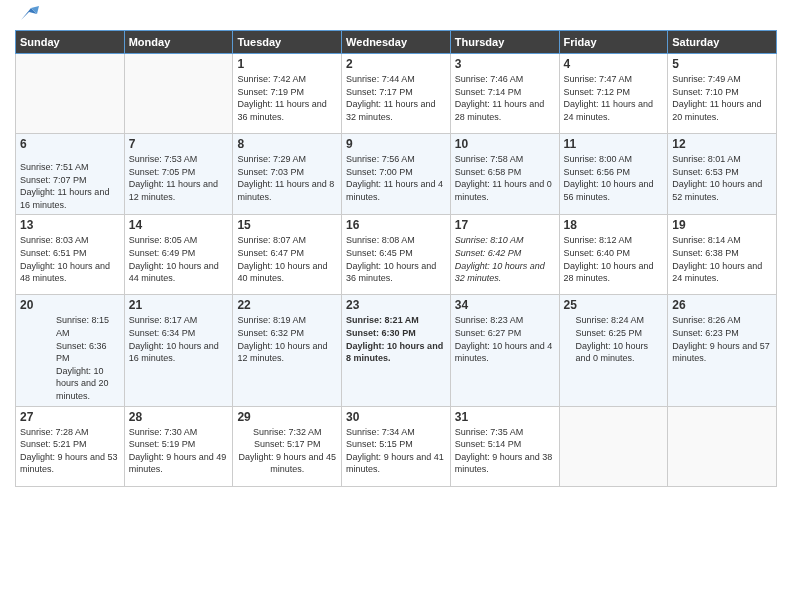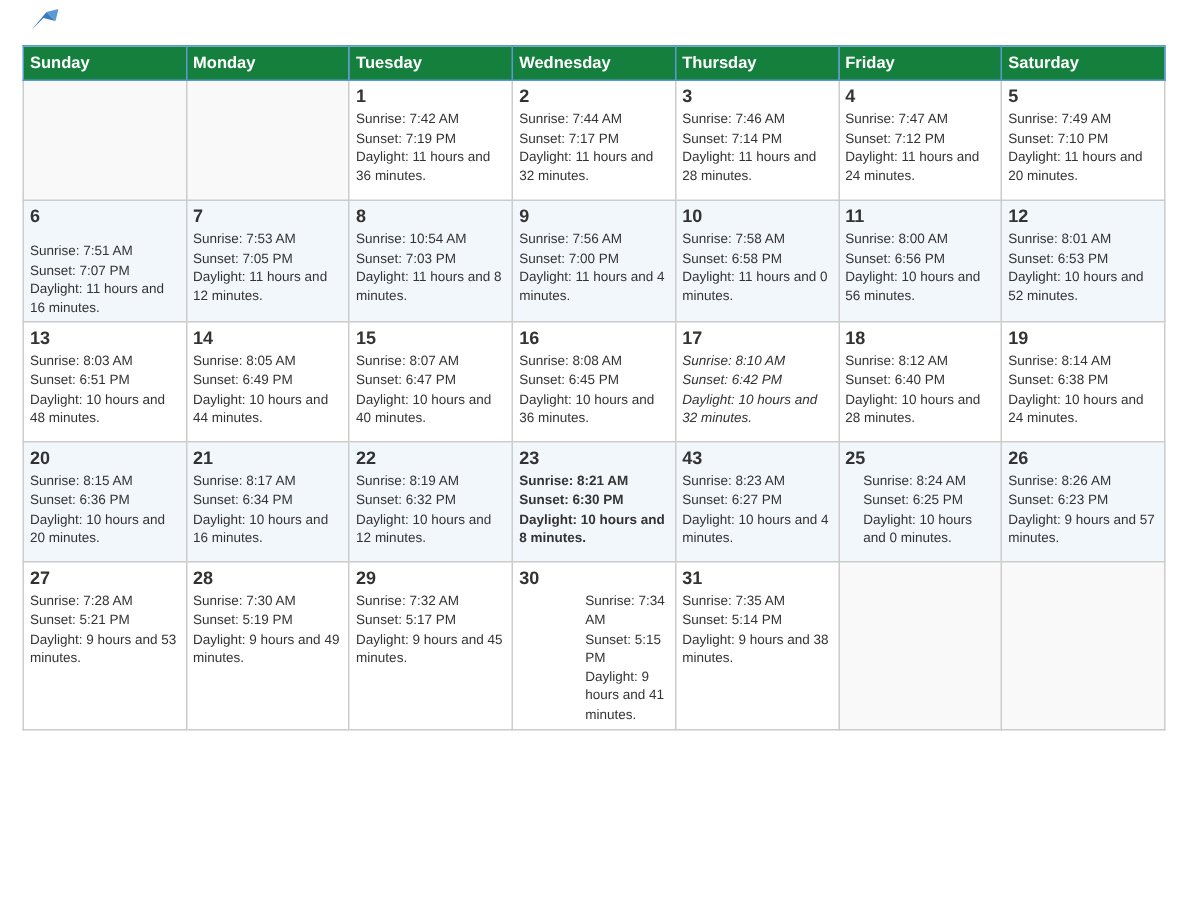--- a/index.html
+++ b/index.html
@@ -48,21 +48,21 @@
     .location {
       font-size: 14px;
       color: #444;
     }
     table {
       width: 100%;
       border-collapse: collapse;
       table-layout: fixed;
     }
     th {
-      background-color: #15803d;
+      background-color: #404040;
       color: #fff;
       font-size: 11px;
       font-weight: bold;
       padding: 5px 4px;
       text-align: left;
       border: 1px solid #5a9ad4;
     }
     td {
       border: 1px solid #ccc;
       vertical-align: top;
@@ -169,21 +169,21 @@
 Daylight: 11 hours and 16 minutes.</div>
           </td>
           <td>
             <span class="day-number">7</span>
             <div class="day-info" style="white-space: pre-line;">Sunrise: 7:53 AM
 Sunset: 7:05 PM
 Daylight: 11 hours and 12 minutes.</div>
           </td>
           <td>
             <span class="day-number">8</span>
-            <div class="day-info" style="white-space: pre-line;">Sunrise: 10:54 AM
+            <div class="day-info" style="white-space: pre-line;">Sunrise: 7:29 AM
 Sunset: 7:03 PM
 Daylight: 11 hours and 8 minutes.</div>
           </td>
           <td>
             <span class="day-number">9</span>
             <div class="day-info" style="white-space: pre-line;">Sunrise: 7:56 AM
 Sunset: 7:00 PM
 Daylight: 11 hours and 4 minutes.</div>
           </td>
           <td>
@@ -245,21 +245,21 @@
           <td>
             <span class="day-number">19</span>
             <div class="day-info" style="white-space: pre-line;">Sunrise: 8:14 AM
 Sunset: 6:38 PM
 Daylight: 10 hours and 24 minutes.</div>
           </td>
         </tr>
         <tr>
           <td>
             <span class="day-number">20</span>
-            <div class="day-info" style="white-space: pre-line;">Sunrise: 8:15 AM
+            <div class="day-info" style="white-space: pre-line; margin-left: 36px;">Sunrise: 8:15 AM
 Sunset: 6:36 PM
 Daylight: 10 hours and 20 minutes.</div>
           </td>
           <td>
             <span class="day-number">21</span>
             <div class="day-info" style="white-space: pre-line;">Sunrise: 8:17 AM
 Sunset: 6:34 PM
 Daylight: 10 hours and 16 minutes.</div>
           </td>
           <td>
@@ -268,21 +268,21 @@
 Sunset: 6:32 PM
 Daylight: 10 hours and 12 minutes.</div>
           </td>
           <td>
             <span class="day-number">23</span>
             <div class="day-info" style="white-space: pre-line; font-weight: bold;">Sunrise: 8:21 AM
 Sunset: 6:30 PM
 Daylight: 10 hours and 8 minutes.</div>
           </td>
           <td>
-            <span class="day-number">43</span>
+            <span class="day-number">34</span>
             <div class="day-info" style="white-space: pre-line;">Sunrise: 8:23 AM
 Sunset: 6:27 PM
 Daylight: 10 hours and 4 minutes.</div>
           </td>
           <td>
             <span class="day-number">25</span>
             <div class="day-info" style="white-space: pre-line; margin-left: 12px;">Sunrise: 8:24 AM
 Sunset: 6:25 PM
 Daylight: 10 hours and 0 minutes.</div>
           </td>
@@ -301,27 +301,27 @@
 Daylight: 9 hours and 53 minutes.</div>
           </td>
           <td>
             <span class="day-number">28</span>
             <div class="day-info" style="white-space: pre-line;">Sunrise: 7:30 AM
 Sunset: 5:19 PM
 Daylight: 9 hours and 49 minutes.</div>
           </td>
           <td>
             <span class="day-number">29</span>
-            <div class="day-info" style="white-space: pre-line;">Sunrise: 7:32 AM
+            <div class="day-info" style="white-space: pre-line; text-align: center;">Sunrise: 7:32 AM
 Sunset: 5:17 PM
 Daylight: 9 hours and 45 minutes.</div>
           </td>
           <td>
             <span class="day-number">30</span>
-            <div class="day-info" style="white-space: pre-line; margin-left: 44px;">Sunrise: 7:34 AM
+            <div class="day-info" style="white-space: pre-line;">Sunrise: 7:34 AM
 Sunset: 5:15 PM
 Daylight: 9 hours and 41 minutes.</div>
           </td>
           <td>
             <span class="day-number">31</span>
             <div class="day-info" style="white-space: pre-line;">Sunrise: 7:35 AM
 Sunset: 5:14 PM
 Daylight: 9 hours and 38 minutes.</div>
           </td>
           <td class="empty"></td>

